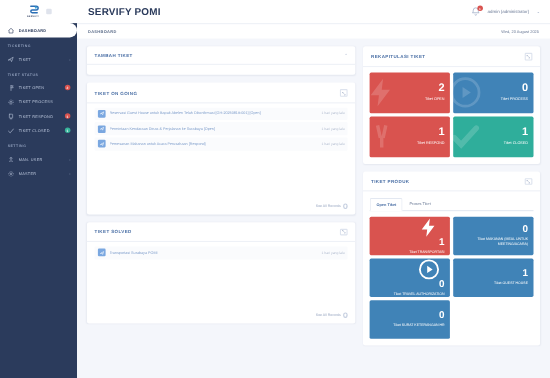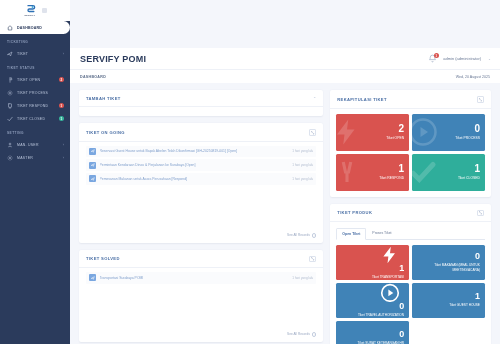--- a/index.html
+++ b/index.html
@@ -45,21 +45,21 @@
   .badge.red { background:#d9534f; }
   .badge.teal { background:#36b39a; }
   .chev { font-size:3.4px; color:#8d9cba; }
   .ico { width:6px; height:6px; display:flex; align-items:center; justify-content:center; flex:0 0 6px; }
   .ico svg { display:block; }
 
   
   .main { flex:1; height:344px; display:flex; flex-direction:column; background:#f4f6fb; }
   .topbar {
     height:21px; background:#ffffff; display:flex; align-items:center;
-    padding:0 9px 0 10px; gap:6px;margin-top:48px;
+    padding:0 9px 0 10px; gap:6px;
   }
   .app-title { font-size:9px; font-weight:bold; color:#2b3b5c; letter-spacing:.2px; flex:1; }
   .bell-wrap { position:relative; width:9px; height:9px; }
   .bell-badge {
     position:absolute; top:-1px; right:-1.5px; background:#d9534f; color:#fff;
     width:5px; height:5px; border-radius:50%; font-size:2.8px;
     display:flex; align-items:center; justify-content:center; font-weight:bold;
   }
   .user-label { font-size:4px; color:#6b7a96; }
   .caret { font-size:3.5px; color:#8d9cba; margin-left:1px; }

